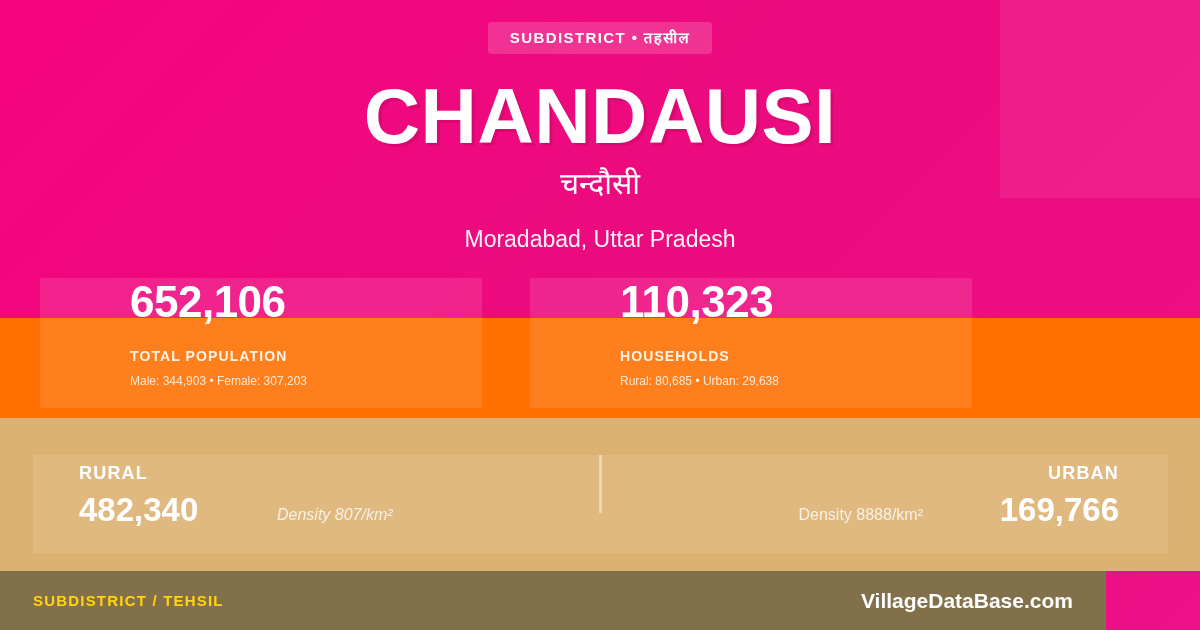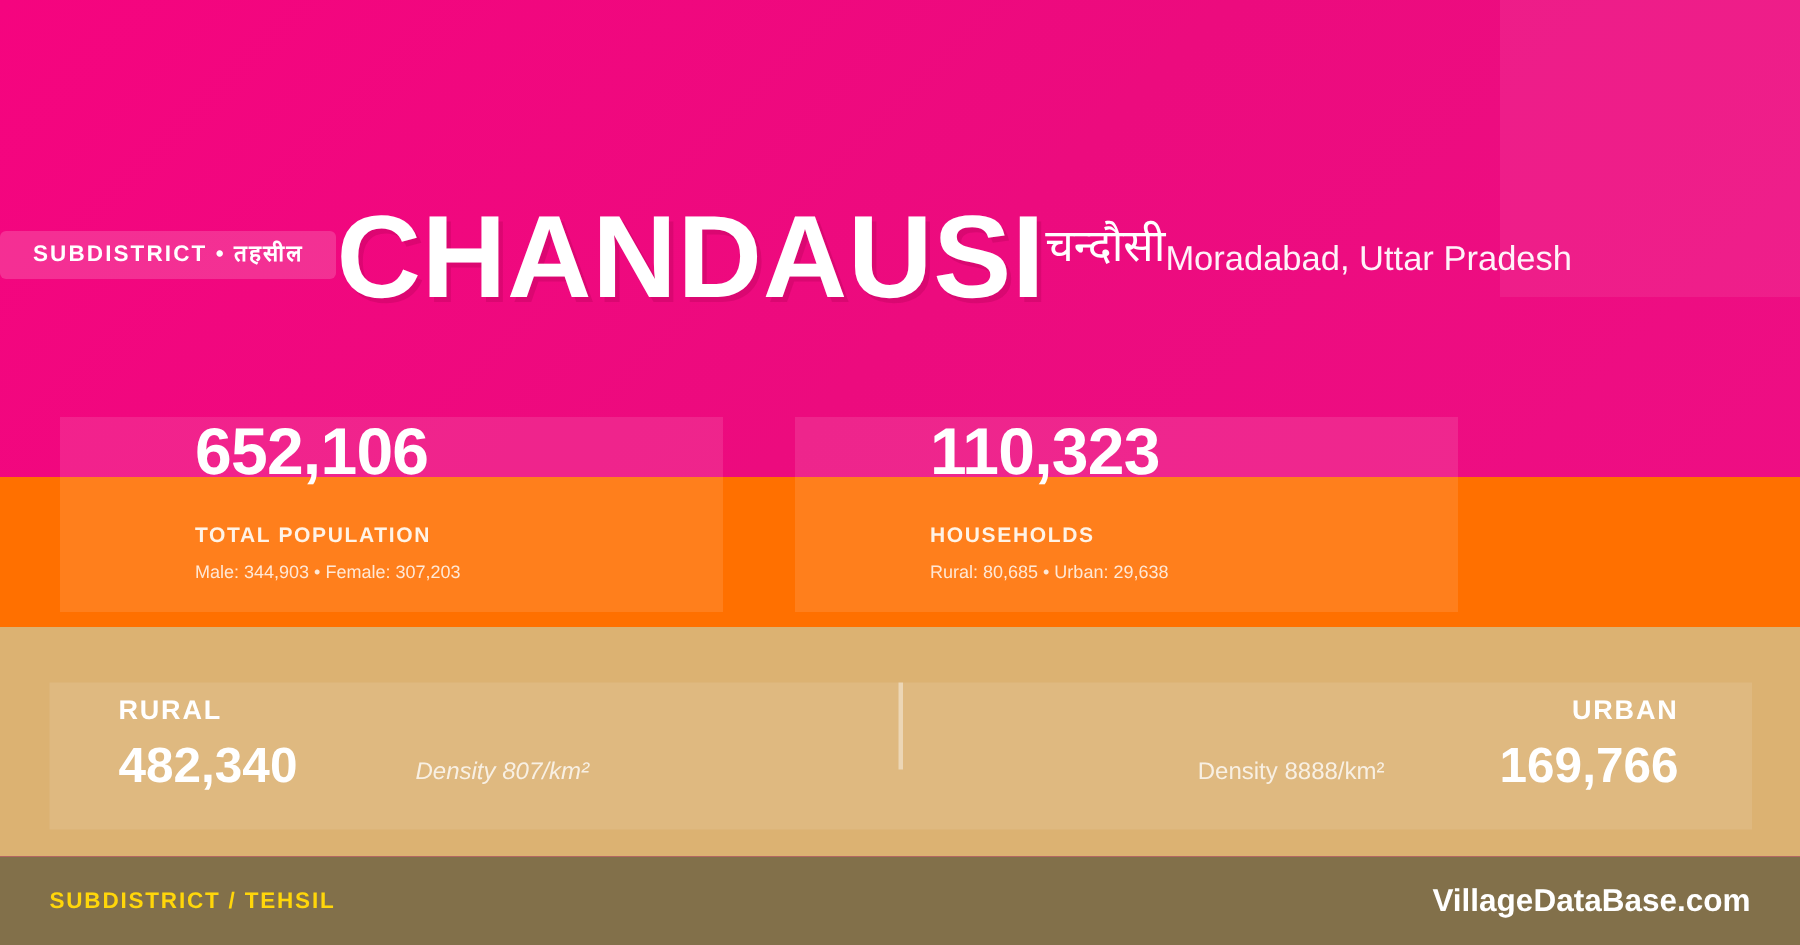--- a/index.html
+++ b/index.html
@@ -22,21 +22,21 @@
     position:absolute;
     left:1000px; top:0;
     width:200px; height:198px;
     background:rgba(255,255,255,0.07);
   }
 
   
   .hero {
     position:absolute; left:0; top:0;
     width:1200px; height:318px;
-    display:flex; flex-direction:row; align-items:center;
+    display:flex; flex-direction:column; align-items:center;
   }
 
   .badge {
     margin-top:22px;
     padding:8px 22px 9px;
     border-radius:4px;
     background:rgba(255,255,255,0.17);
     color:#ffffff;
     font-size:15px;
     font-weight:bold;
@@ -172,21 +172,21 @@
 
   .ru-divider {
     position:absolute; left:599px; top:455px;
     width:3px; height:58px;
     background:rgba(255,255,255,0.42);
   }
 
   
   .footer {
     position:absolute; left:0; top:571px;
-    width:1200px; height:59px;
+    width:1106px; height:59px;
     background:#82704a;
     display:flex; align-items:center;
     padding:0 33px;
   }
 
   .footer-left {
     color:#ffd60a;
     font-size:15px;
     font-weight:bold;
     letter-spacing:1.2px;

